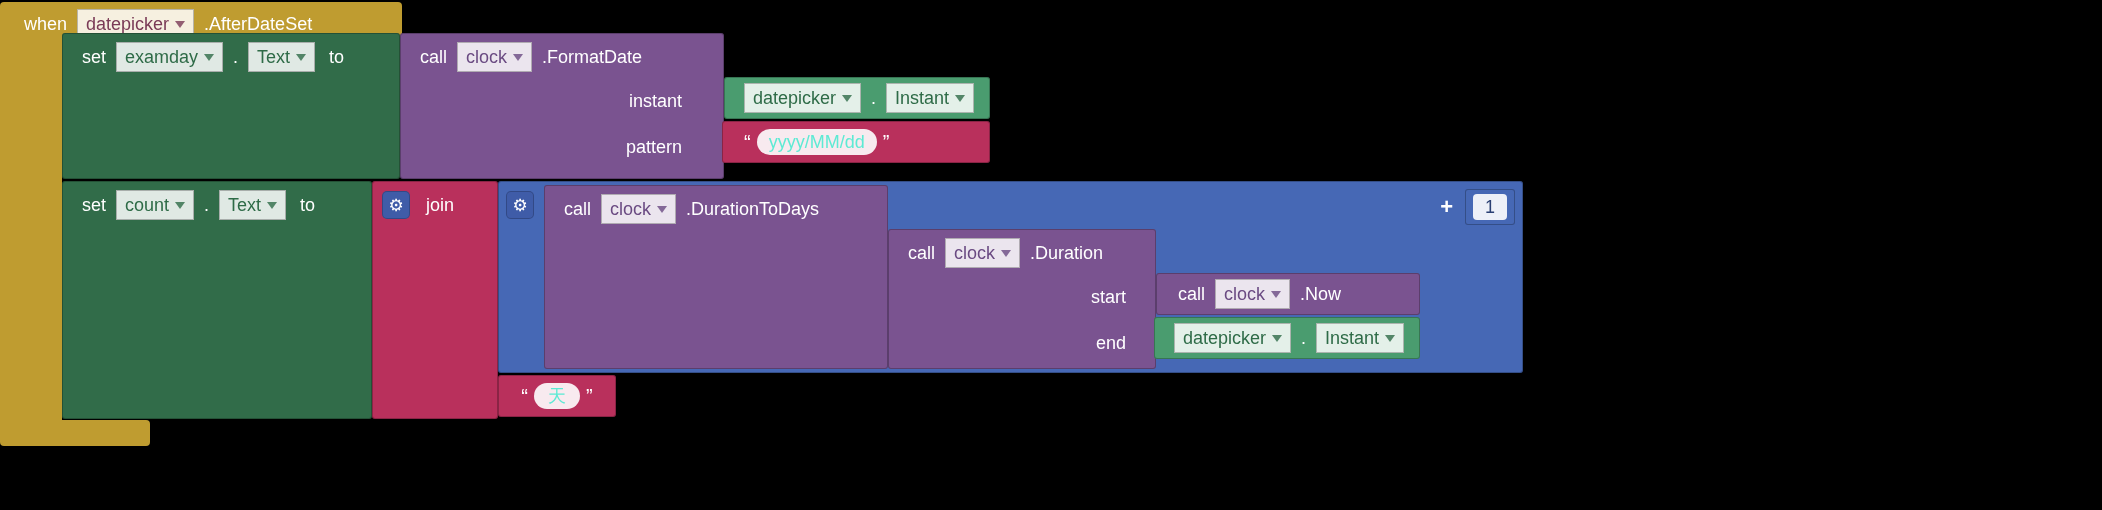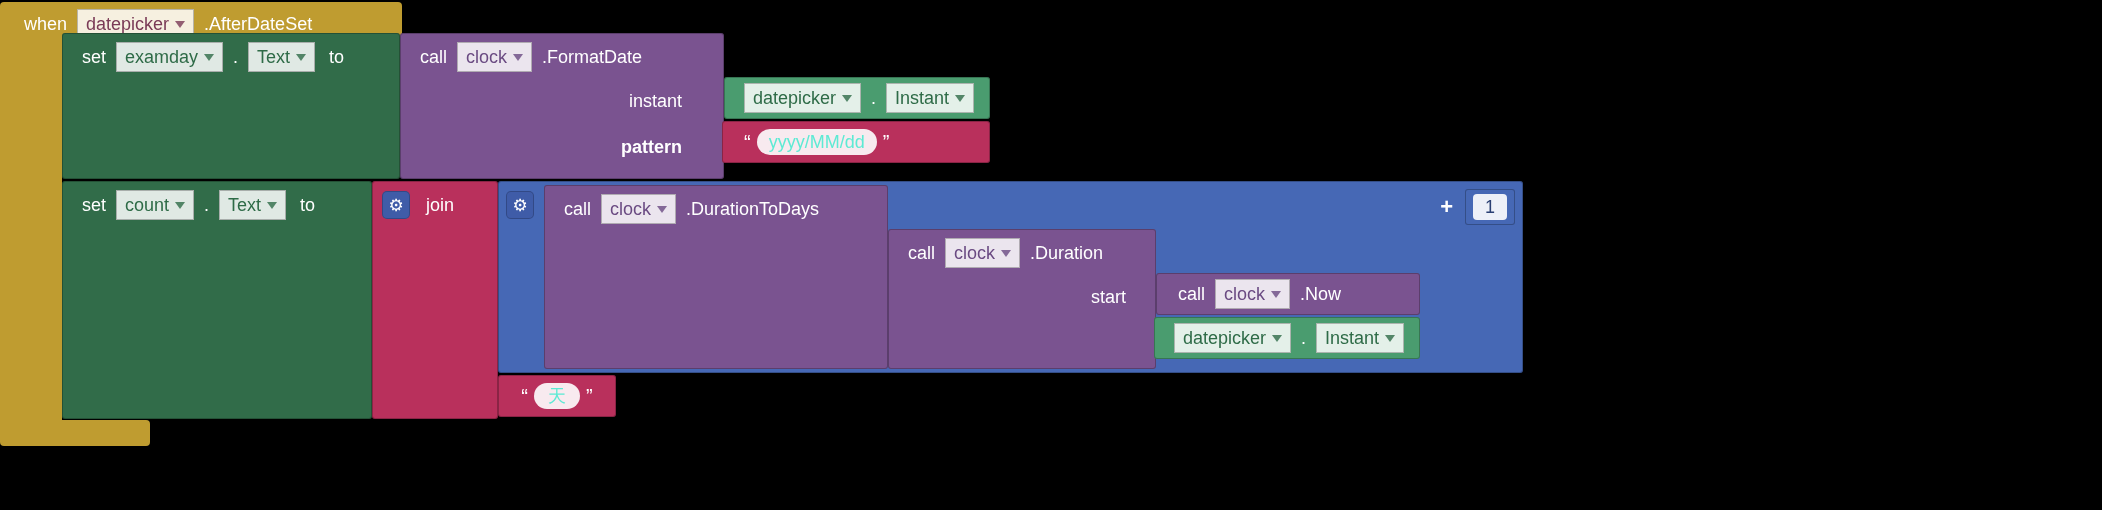--- a/index.html
+++ b/index.html
@@ -218,21 +218,21 @@
               <span class="tri"></span>
           </span>
           <span class="lbl">.FormatDate</span>
         </div>
         <div class="argcol">
           <div class="argrow">
             <span class="arglabel w130" style="width:268px;">instant</span>
 
           </div>
           <div class="argrow">
-            <span class="arglabel w130" style="width:268px;font-weight:bold;">pattern</span>
+            <span class="arglabel w130" style="width:268px;">pattern</span>
           </div>
         </div>
       </div>
 
       <div style="display:flex; flex-direction:column; gap:2px; padding-top:44px;">
         <div class="block c-comp" style="height:42px;">
           <span class="dd green-txt">
             <span>datepicker</span>
               <span class="tri"></span>
           </span>
@@ -296,20 +296,23 @@
                 <span class="lbl">call</span>
                 <span class="dd purple-txt">
                   <span>clock</span>
                     <span class="tri"></span>
                 </span>
                 <span class="lbl">.Duration</span>
               </div>
               <div class="argcol">
                 <div class="argrow">
                     <span class="arglabel" style="width:224px;">start</span>
+                  </div>
+                <div class="argrow">
+                    <span class="arglabel" style="width:224px;">end</span>
                   </div>
               </div>
             </div>
           </div>
 
           <div style="display:flex;flex-direction:column;gap:2px;">
             <div style="height:86px;"></div>
             <div class="block c-call" style="height:42px;">
               <span class="lbl">call</span>
               <span class="dd purple-txt">

